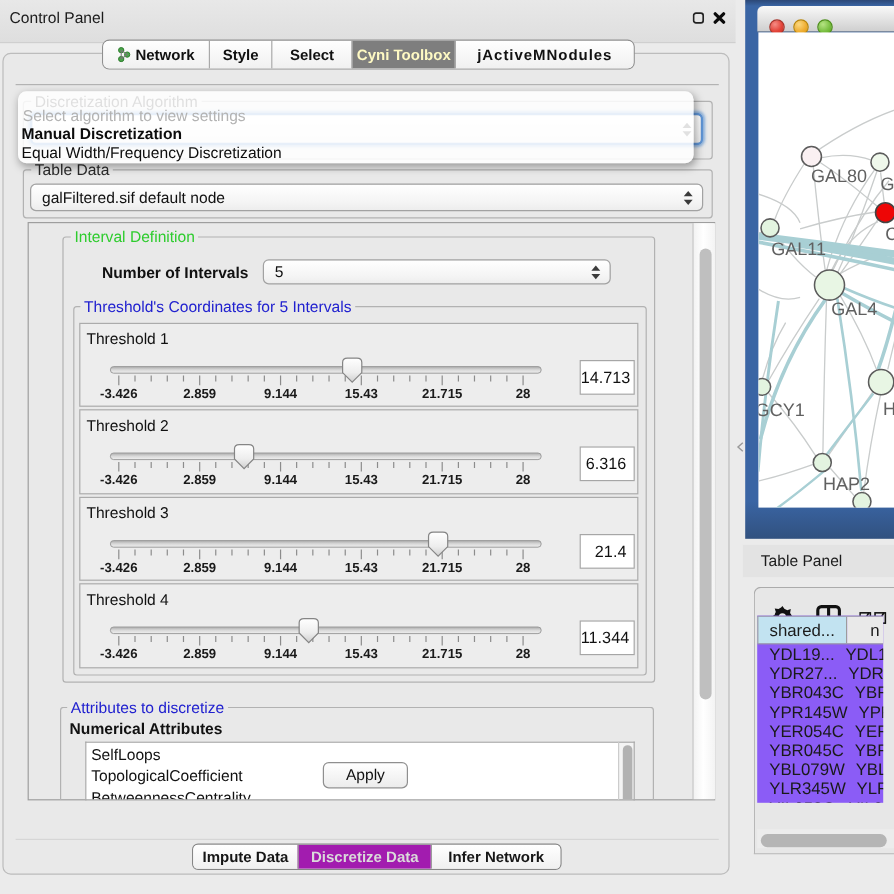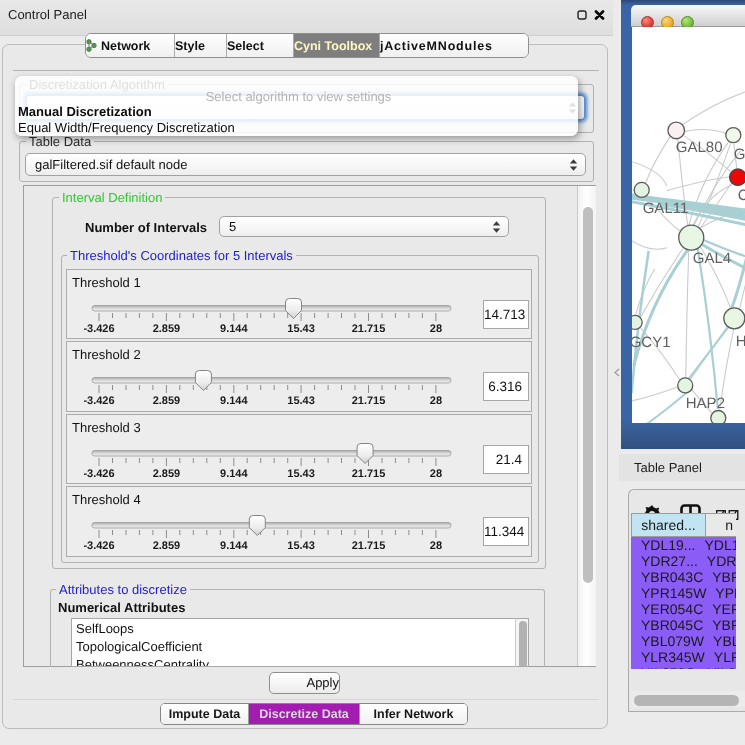--- a/index.html
+++ b/index.html
@@ -8,21 +8,21 @@
 .abs{position:absolute}
 
 #cp-title{left:0;top:0;width:613px;height:36px;background:linear-gradient(#e8e8e8,#dedede);
  border-bottom:1px solid #cfcfcf;font-size:13px;color:#1c1c1c;line-height:30px;padding-left:8px;box-sizing:border-box}
 #cp-outer{left:2px;top:44px;width:604px;height:683px;background:#e9e9e9;border:1px solid #bcbcbc;border-radius:7px}
 #cyni{left:13px;top:70px;width:586px;height:628px;background:#e9e9e9;border-top:1px solid #b3b3b3;
  box-shadow:0 1px 0 #ffffff inset0;border-bottom:1px solid #d6d6d6}
 
 #tabs{left:85px;top:33px;height:23px;display:flex;border:1px solid #8f8f8f;border-radius:6px;
  overflow:hidden;background:#fdfdfd;font-size:12.5px;font-weight:bold;color:#111}
-#tabs .seg{display:flex;align-items:center;justify-content:flex-start;box-sizing:border-box;
+#tabs .seg{display:flex;align-items:center;justify-content:center;box-sizing:border-box;
  background:linear-gradient(#ffffff,#f0f0f0);border-left:1px solid #a9a9a9;white-space:nowrap}
 #tabs .seg:first-child{border-left:none}
 #tabs .seg.sel{background:#7e7e7e;color:#fef9c3}
 
 .fs{position:absolute;border:1px solid #b2b2b2;border-radius:3px}
 .fslab{position:absolute;font-size:13px;color:#2b2b2b;background:#e9e9e9;padding:0 3px;white-space:nowrap}
 
 .combo{position:absolute;background:linear-gradient(#ffffff,#f4f4f4 70%,#ededed);border:1px solid #a2a2a2;
  border-radius:5px;font-size:13px;color:#111;box-sizing:border-box}
 .combo .ct{position:absolute;left:9px;top:0;bottom:0;display:flex;align-items:center}
@@ -36,31 +36,31 @@
 .tl{font-size:11px;font-weight:bold;fill:#1a1a1a;font-family:"Liberation Sans",sans-serif}
 .vbox{position:absolute;left:416px;top:30px;width:38px;height:27px;background:#ffffff;border:1px solid #a6a6a6;
  font-size:13.5px;color:#111;text-align:right;line-height:27px;padding-right:6px}
 
 #numlist{left:71px;top:618px;width:444px;height:49px;background:#ffffff;border:1px solid #a8a8a8;border-right:none;
  font-size:13px;color:#111;overflow:hidden;box-sizing:border-box}
 #numlist div{padding:1.5px 0 1.5px 4px;white-space:nowrap}
 #lsb{left:515px;top:618px;width:13.5px;height:49px;background:#f4f4f4;border:1px solid #a8a8a8;border-left:1px solid #ccc;box-sizing:border-box}
 #lsthumb{left:518.5px;top:621px;width:8px;height:45px;background:#b2b2b2;border-radius:4px 4px 0 0}
 
-#apply{left:269px;top:672px;width:69px;height:20px;background:linear-gradient(#ffffff,#ececec);
- border:1px solid #8f8f8f;border-radius:5px;font-size:13px;color:#111;text-align:right;line-height:19px}
+#apply{left:269px;top:635px;width:69px;height:20px;background:linear-gradient(#ffffff,#ececec);
+ border:1px solid #8f8f8f;border-radius:5px;font-size:13px;color:#111;text-align:center;line-height:19px}
 #bsegs{left:160px;top:703px;height:20px;display:flex;border:1px solid #868686;border-radius:5px;overflow:hidden;
  font-size:12.5px;font-weight:bold;color:#161616;background:#fff}
 #bsegs .seg{display:flex;align-items:center;justify-content:center;box-sizing:border-box;background:linear-gradient(#ffffff,#f0f0f0);border-left:1px solid #9c9c9c}
 #bsegs .seg:first-child{border-left:none}
 #bsegs .seg.sel{background:#a21caf;color:#dadada}
 
 #popup{left:15px;top:76px;width:563px;height:60px;background:rgba(255,255,255,0.85);
  border-radius:7px;box-shadow:1.5px 3px 7px rgba(0,0,0,0.35);font-size:13px;color:#0c0c0c}
-#popup .r1{position:absolute;left:4px;right:0;top:13px;text-align:center;color:#b3b3b3}
+#popup .r1{position:absolute;left:4px;right:0;top:13px;text-align:left;color:#b3b3b3}
 #popup .r2{position:absolute;left:3px;top:28px;font-weight:bold}
 #popup .r3{position:absolute;left:3px;top:44px}
 
 #netwin{left:620.5px;top:0;width:124.5px;height:449px;background:linear-gradient(#2c4877,#3a65a4 5px,#3a65a4 93%,#31517f)}
 #nettitle{left:631px;top:5px;width:114px;height:21px;background:linear-gradient(#f9f9f9,#cfcfcf);
  border-radius:5px 0 0 0;border-bottom:1px solid #999}
 .tl-btn{position:absolute;top:11px;width:11px;height:11px;border-radius:50%}
 #netcanvas{left:631.5px;top:26.5px;width:113.5px;height:396.5px;background:#ffffff;overflow:hidden}
 #tphead{left:619px;top:454px;width:126px;height:27px;background:#e3e3e3;font-size:13px;color:#1c1c1c;line-height:27px;padding-left:15px;box-sizing:border-box}
 #tpbody{left:628px;top:489px;width:117px;height:223px;background:#e7e7e7;border:1px solid #ababab;border-radius:6px 0 0 0;border-right:none;box-sizing:border-box}

